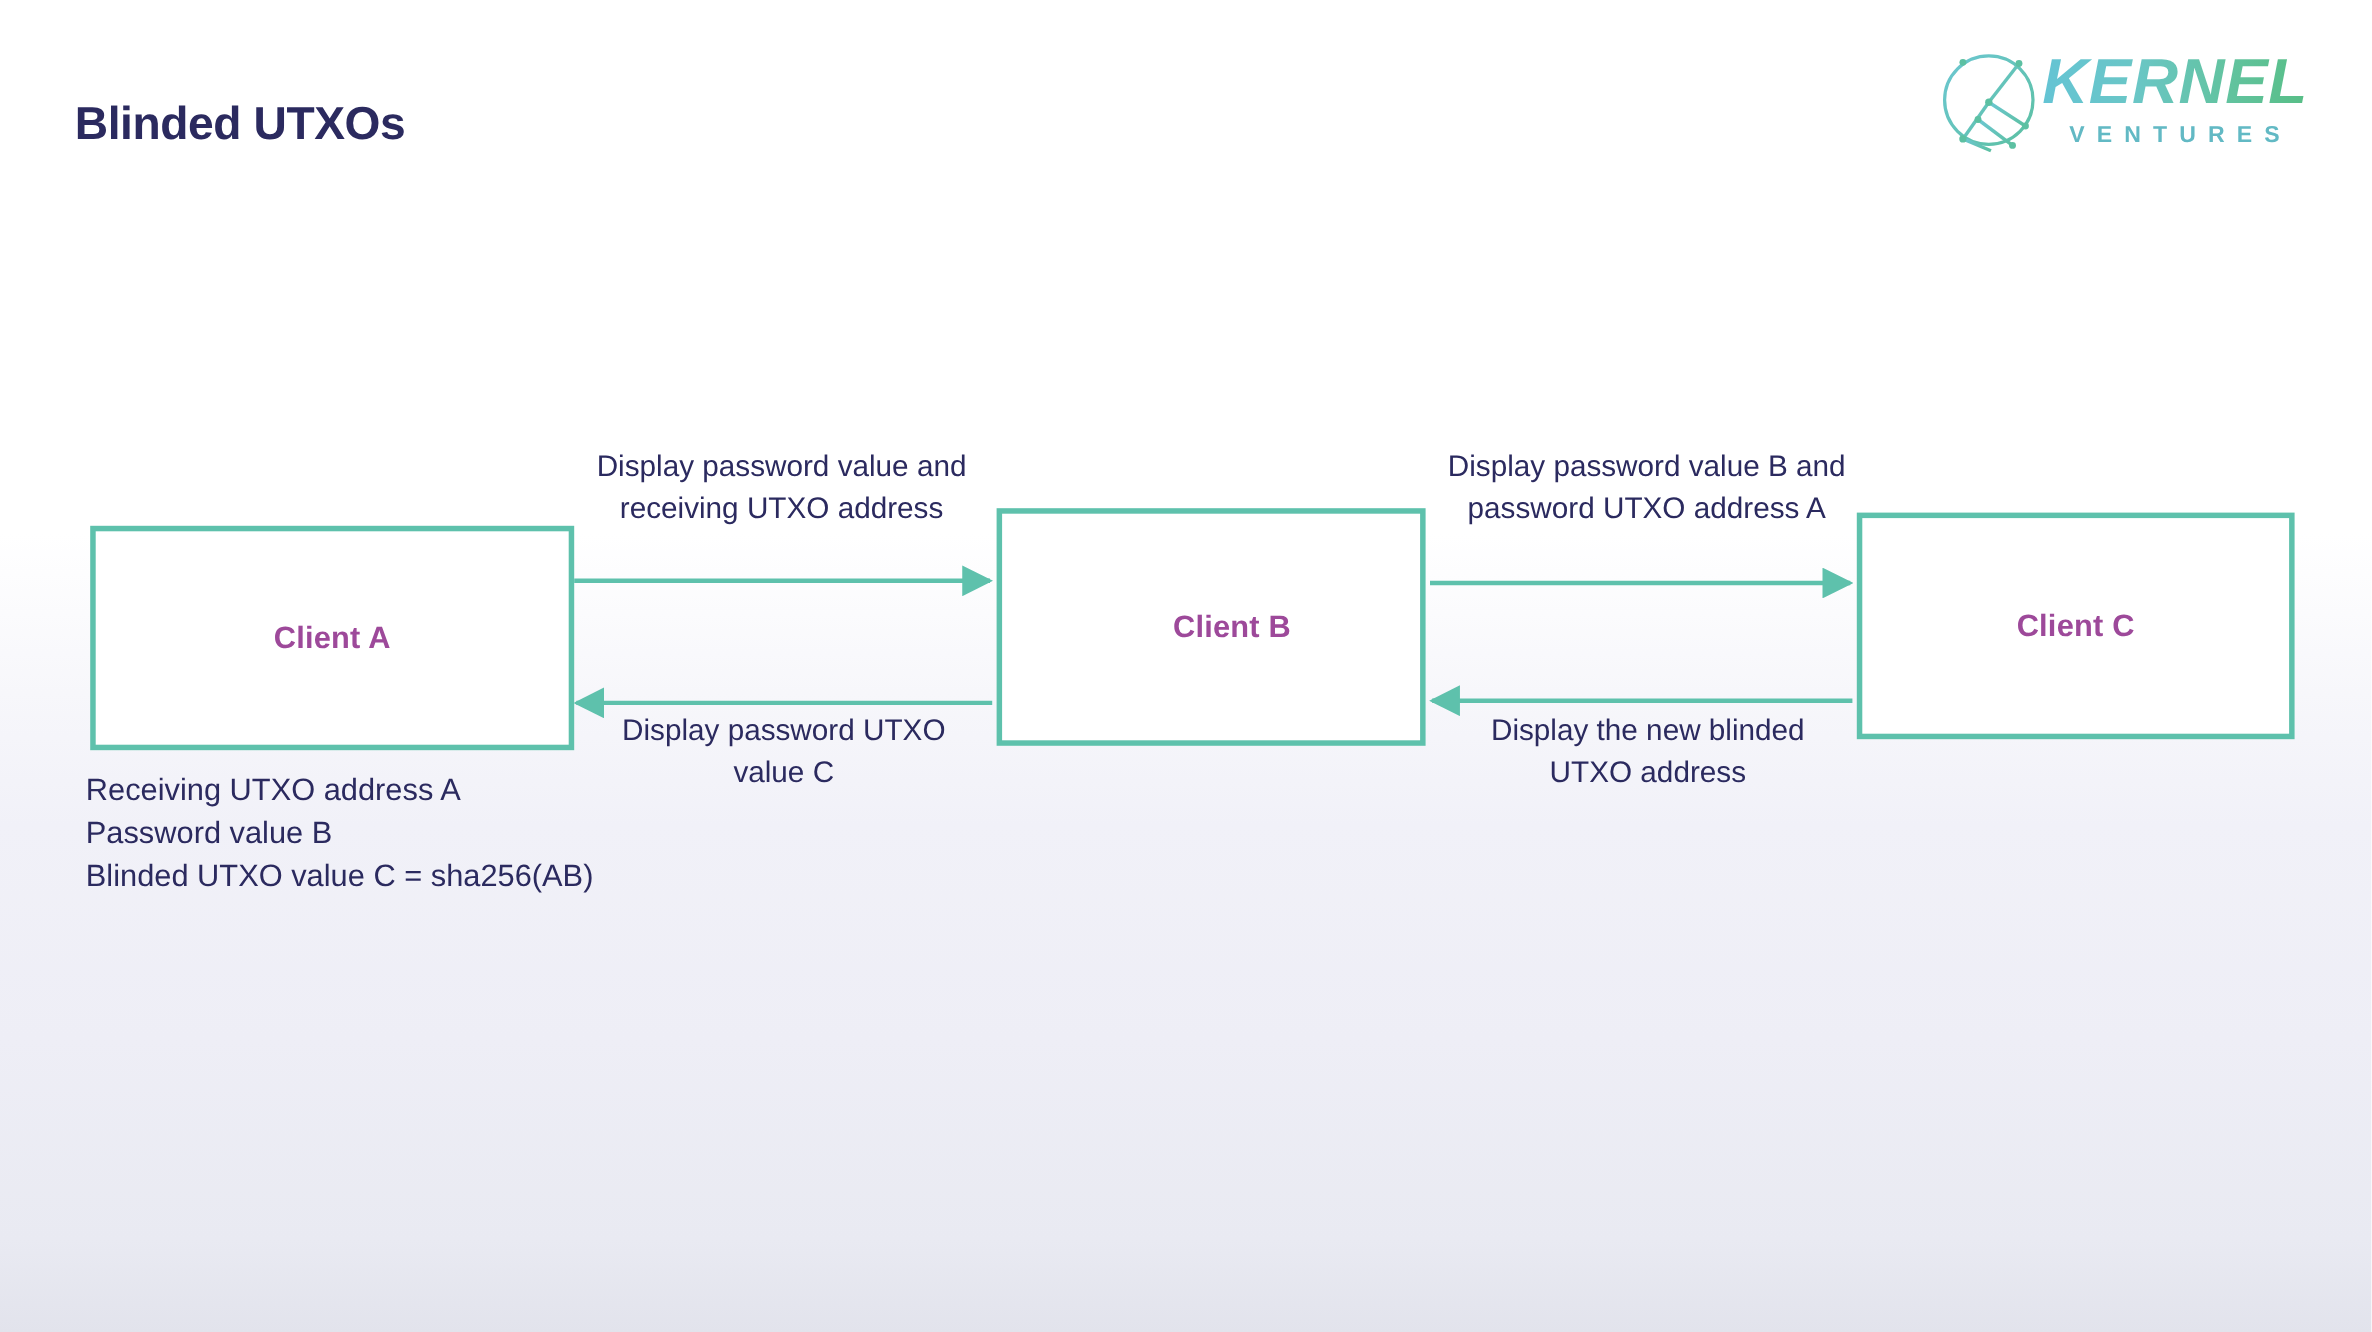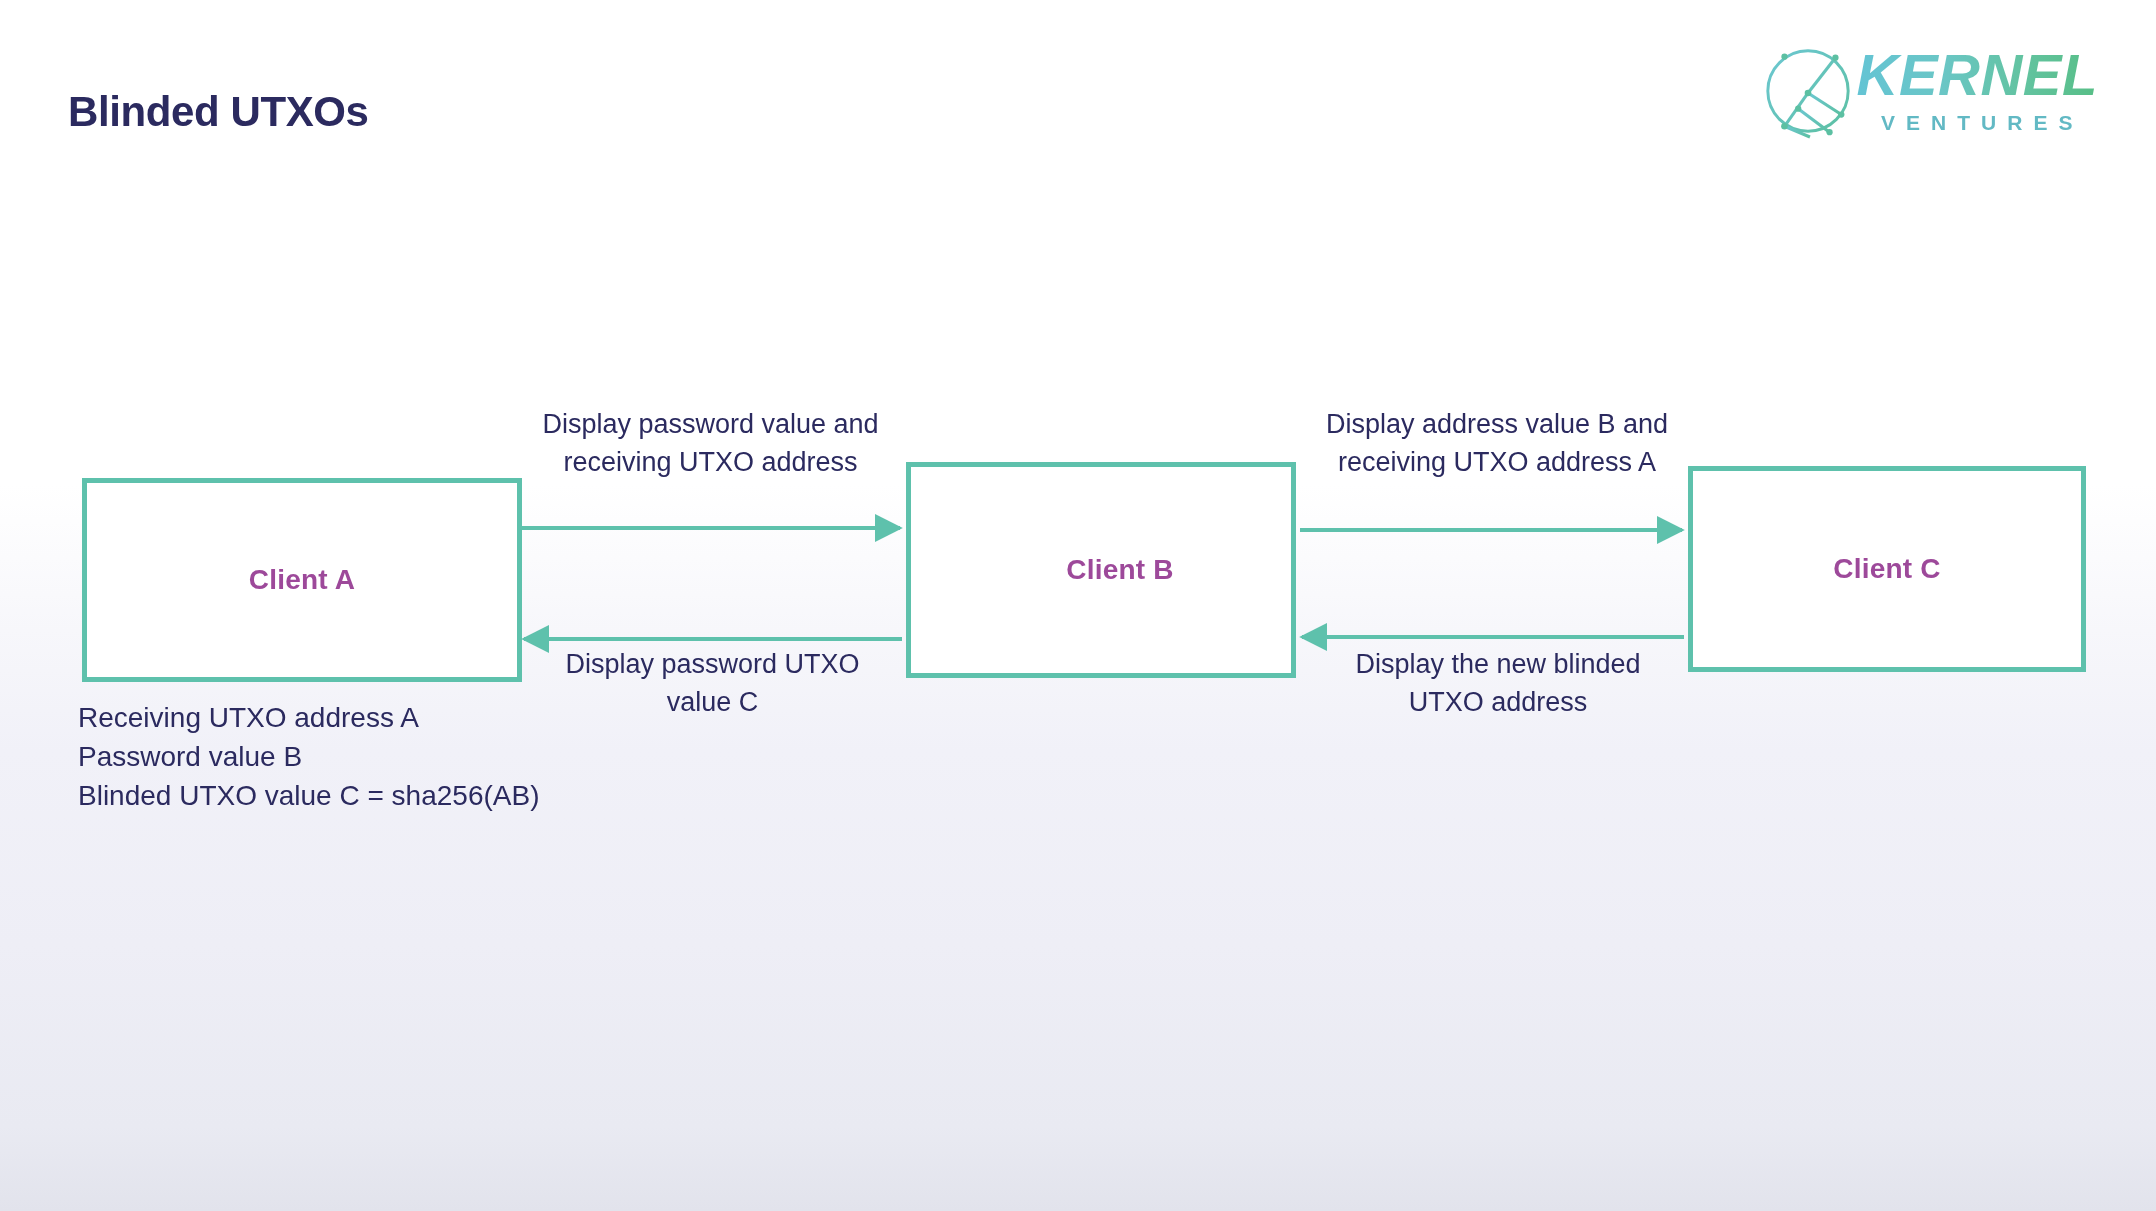--- a/index.html
+++ b/index.html
@@ -192,21 +192,21 @@
     </div>
 
     <div class="client-box" id="box-c">
       <span class="client-label">Client C</span>
     </div>
 
     <div class="flow-label" id="label-ab-top">Display password value and receiving UTXO address</div>
 
     <div class="flow-label" id="label-ba-bot">Display password UTXO value C</div>
 
-    <div class="flow-label" id="label-bc-top">Display address value B and receiving UTXO address A</div>
+    <div class="flow-label" id="label-bc-top">Display password value B and password UTXO address A</div>
 
     <div class="flow-label" id="label-cb-bot">Display the new blinded UTXO address</div>
   </div>
 
   <div id="notes">
     <div>Receiving UTXO address A</div>
     <div>Password value B</div>
     <div>Blinded UTXO value C = sha256(AB)</div>
   </div>
 

